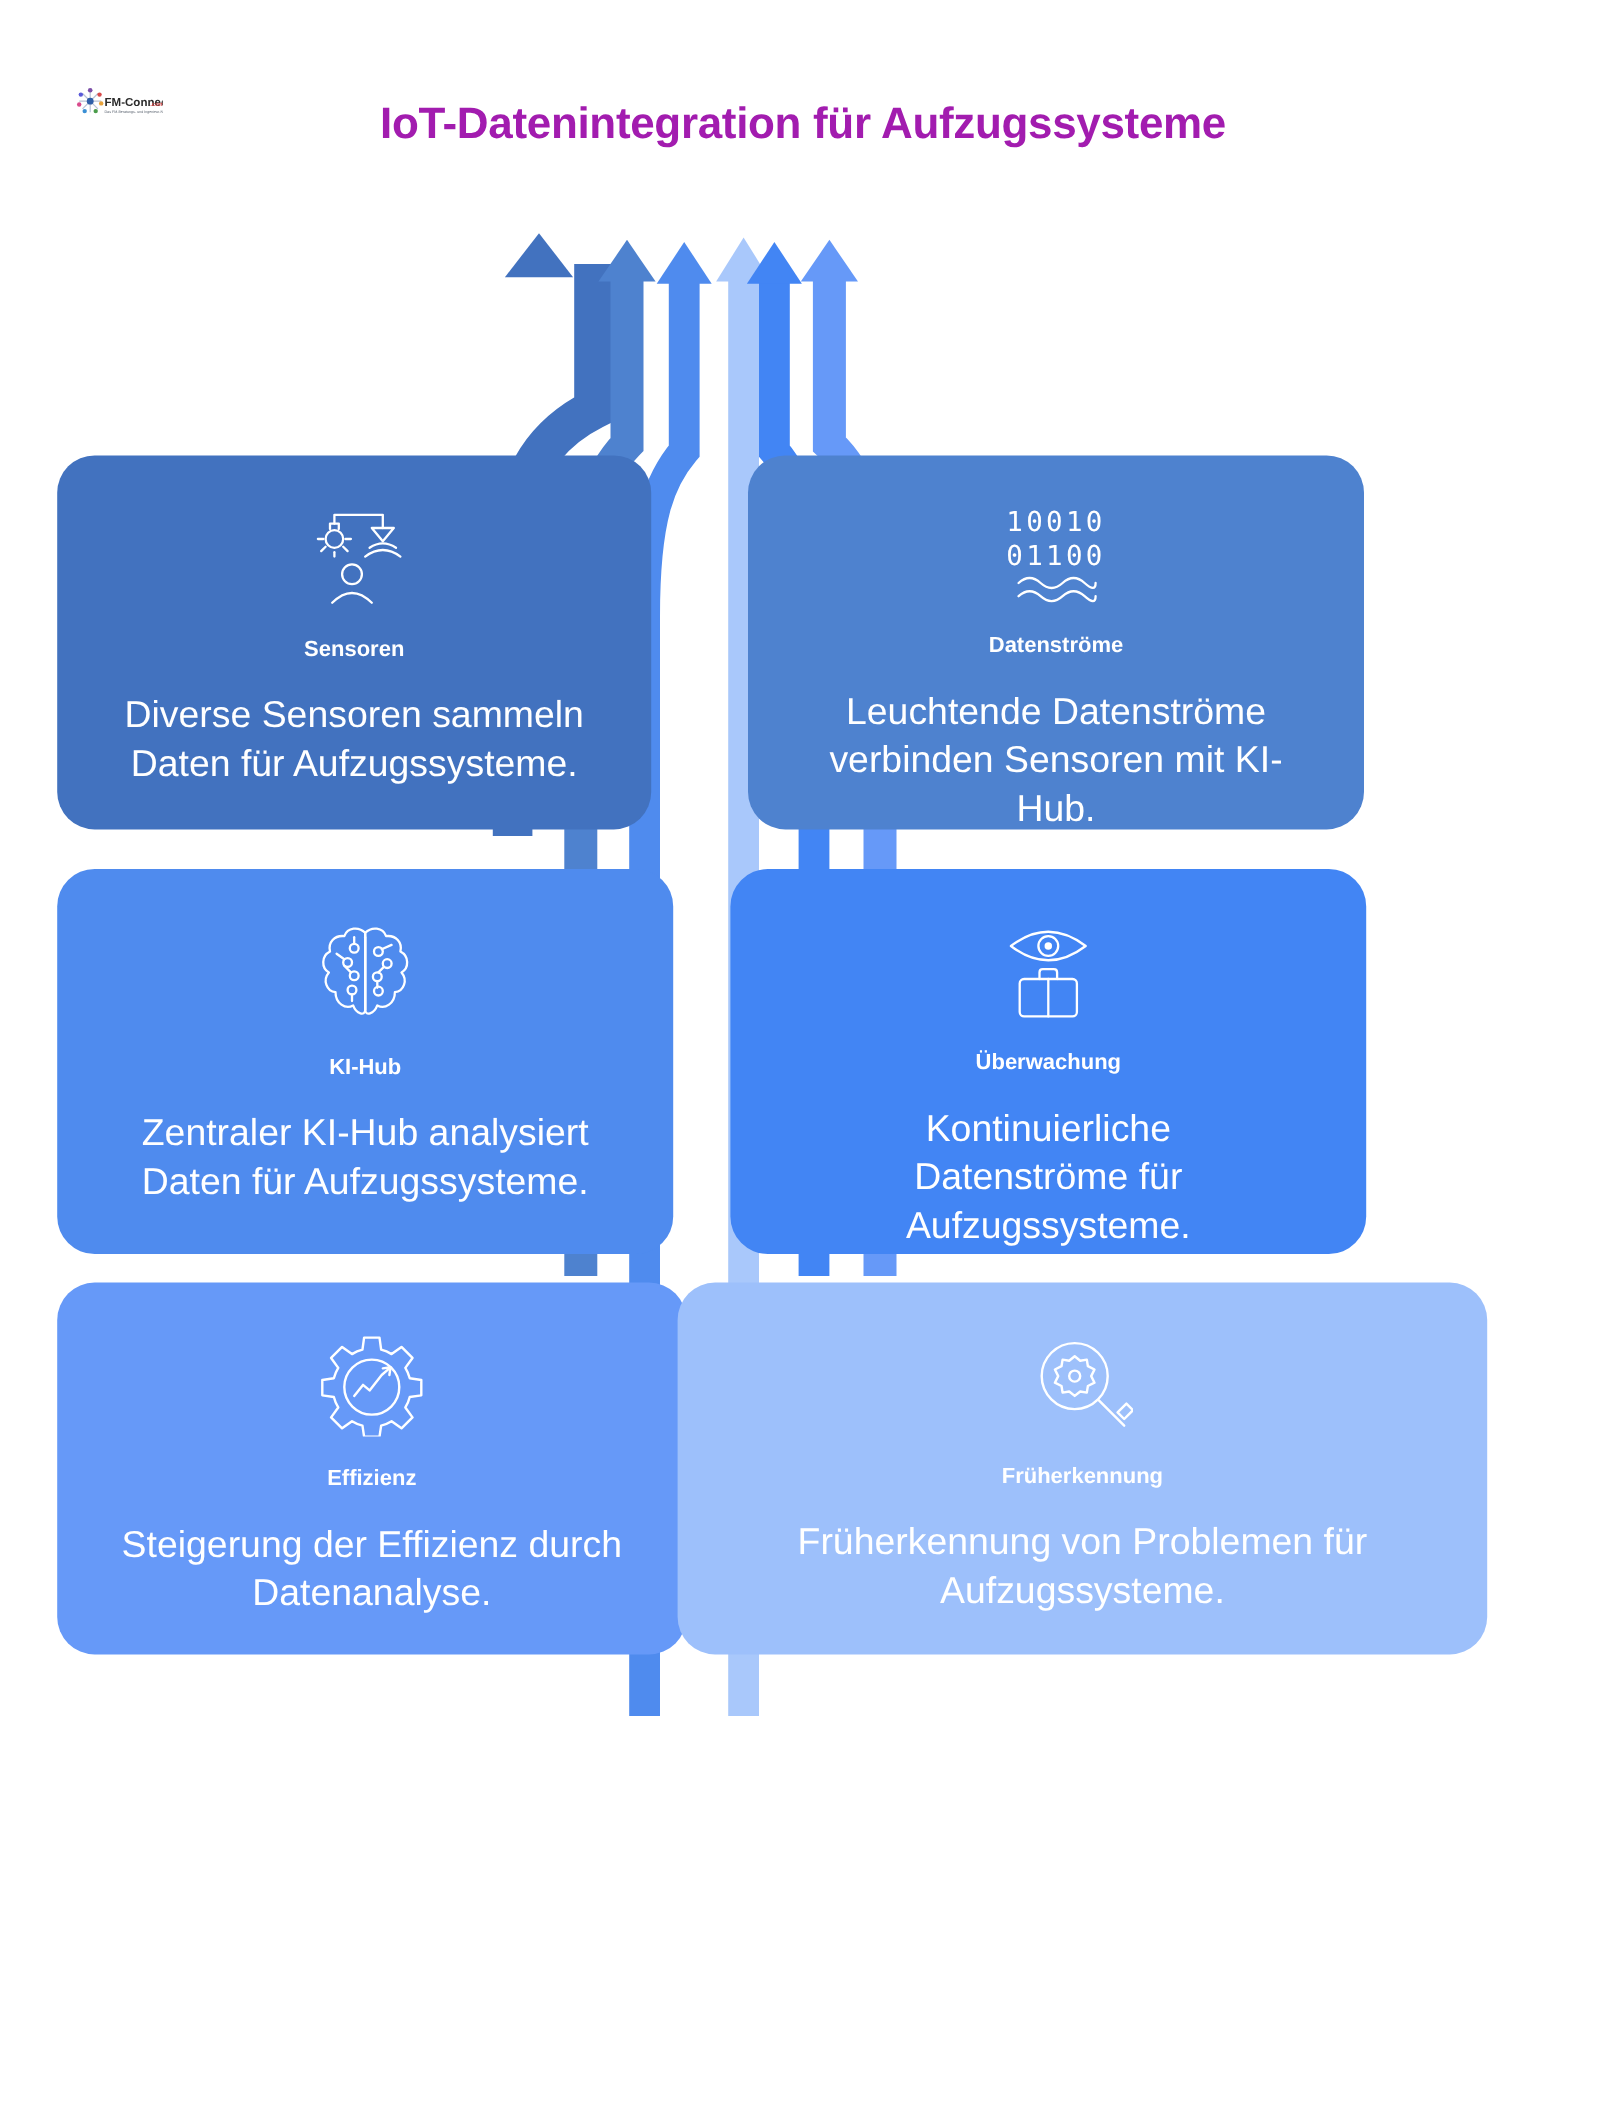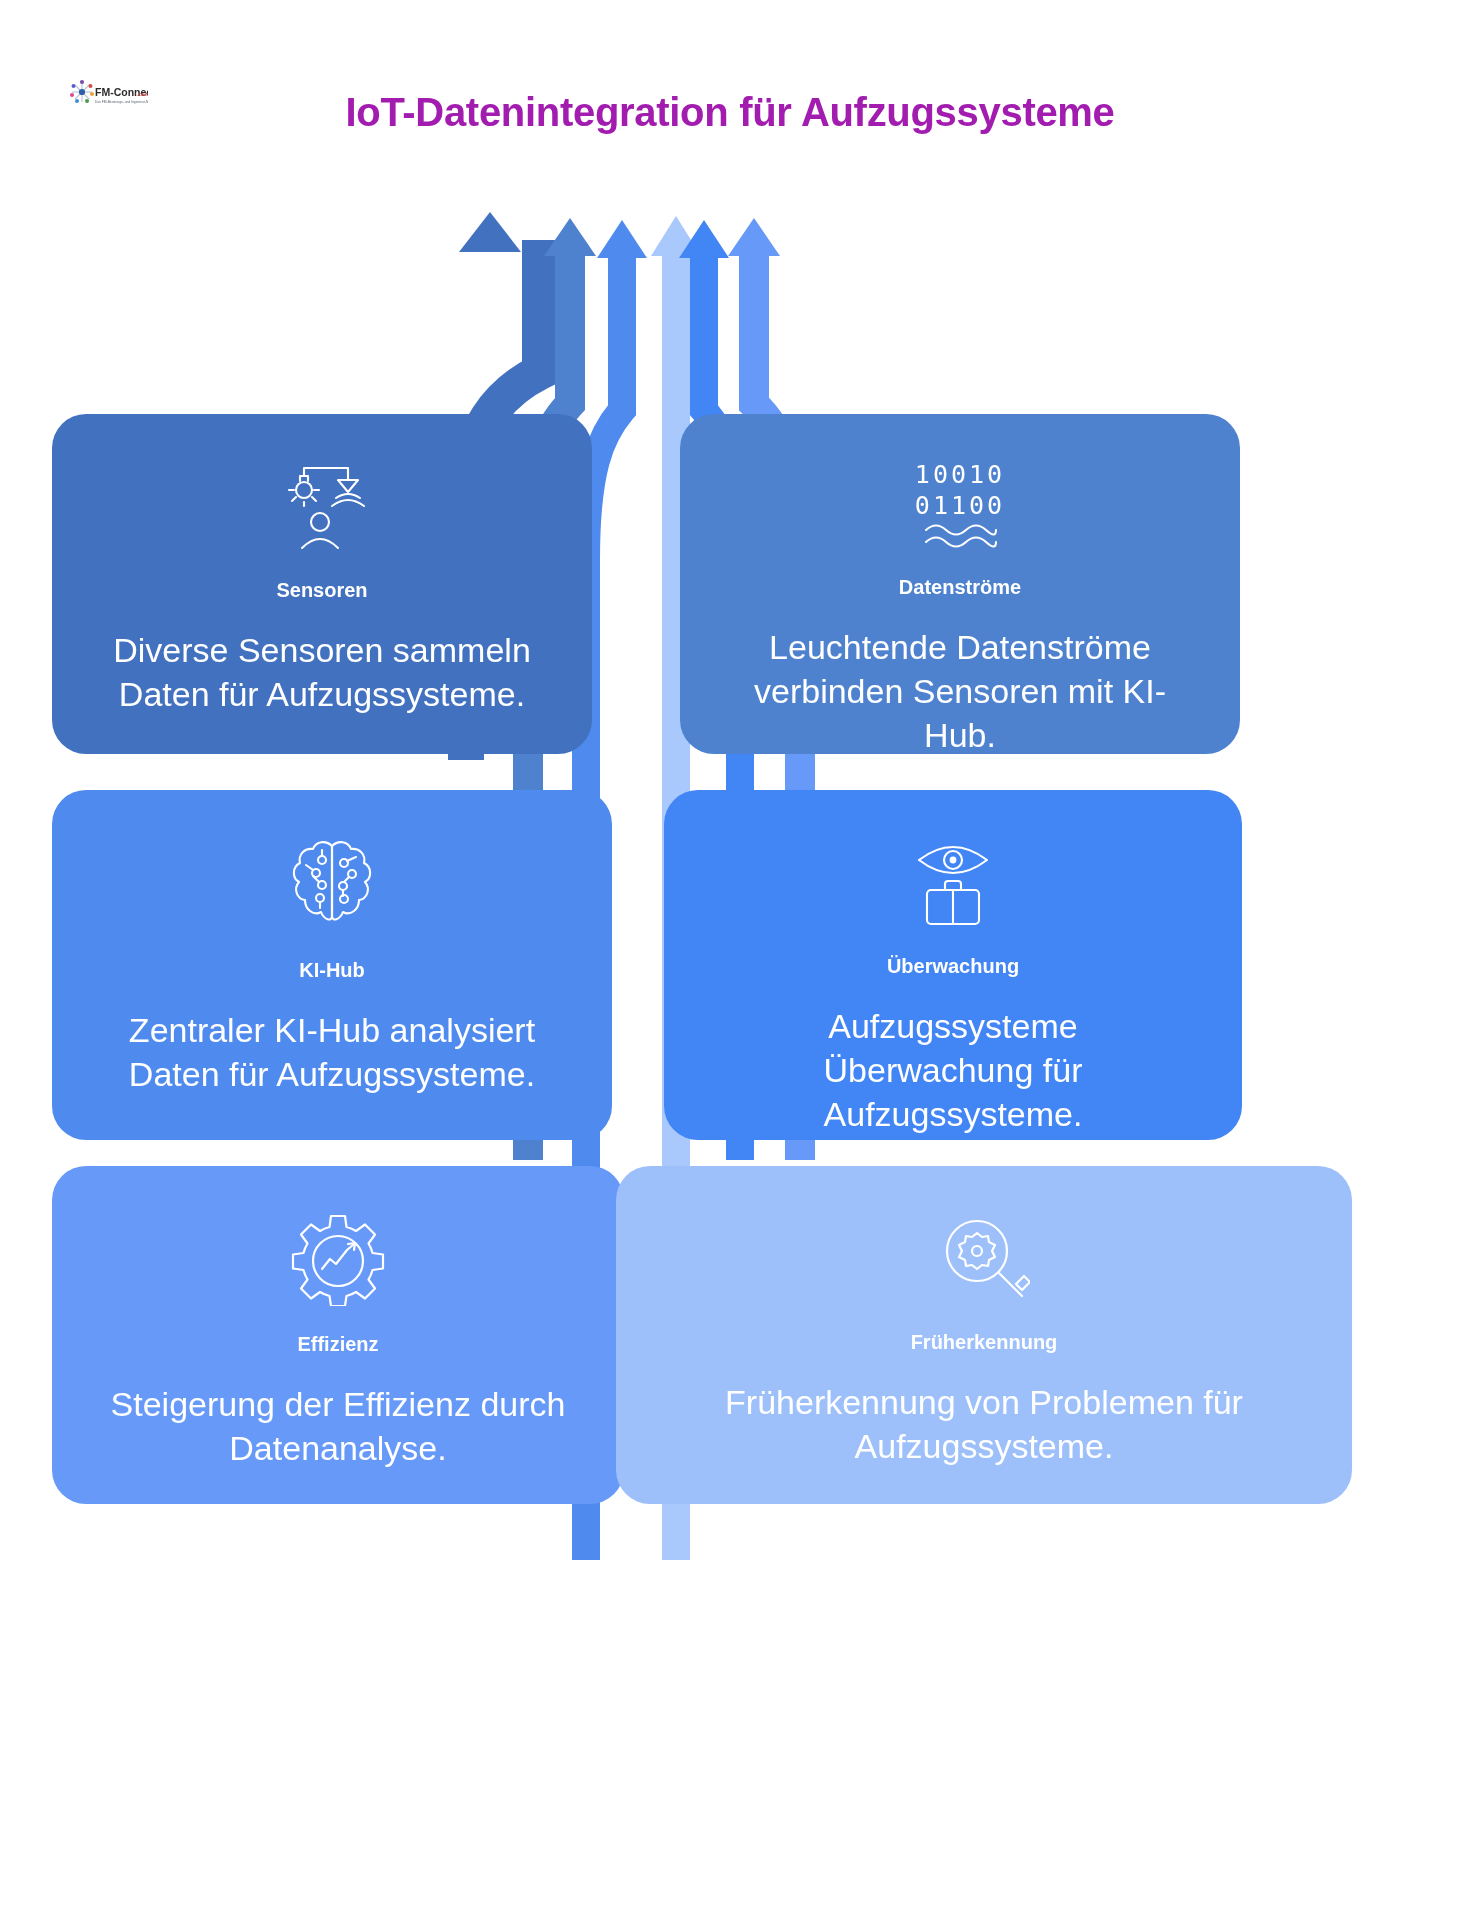--- a/index.html
+++ b/index.html
@@ -74,21 +74,21 @@
     align-items: center;
     justify-content: flex-start;
     padding: 46px 34px 40px 34px;
     text-align: center;
   }
 
   .card-icon {
     width: 96px;
     height: 96px;
     display: flex;
-    align-items: flex-start;
+    align-items: flex-end;
     justify-content: center;
     margin-bottom: 26px;
   }
   .card-icon svg { display: block; }
 
   .card-title {
     font-size: 20px;
     font-weight: bold;
     line-height: 1.2;
     margin-bottom: 26px;
@@ -308,21 +308,21 @@
           <path d="M10 24 Q44 -2 78 24 Q44 50 10 24 Z"></path>
           <circle cx="44" cy="24" r="9"></circle>
           <circle cx="44" cy="24" r="3.4" fill="#ffffff" stroke="none"></circle>
 
           <rect x="18" y="54" width="52" height="34" rx="4"></rect>
           <path d="M36 54 L36 48 Q36 45 39 45 L49 45 Q52 45 52 48 L52 54"></path>
           <line x1="44" y1="54" x2="44" y2="88"></line>
         </svg>
       </div>
       <div class="card-title">Überwachung</div>
-      <div class="card-desc">Aufzugssysteme Überwachung für Aufzugssysteme.</div>
+      <div class="card-desc">Kontinuierliche Datenströme für Aufzugssysteme.</div>
     </div>
 
     <div class="card" id="card-effizienz" style="background:#6699f8;">
       <div class="card-icon">
         <svg width="94" height="94" viewBox="0 0 94 94" fill="none" stroke="#ffffff" stroke-width="2.2" stroke-linecap="round" stroke-linejoin="round">
           <path d="M40 4 L54 4 L55.5 15 A33 33 0 0 1 65 19 L74 12.5 L84 22.5
                    L77.5 31.5 A33 33 0 0 1 81.5 41 L92 42.5 L92 56.5 L81.5 58
                    A33 33 0 0 1 77.5 67.5 L84 76.5 L74 86.5 L65 80
                    A33 33 0 0 1 55.5 84 L54 94 L40 94 L38.5 84
                    A33 33 0 0 1 29 80 L20 86.5 L10 76.5 L16.5 67.5

